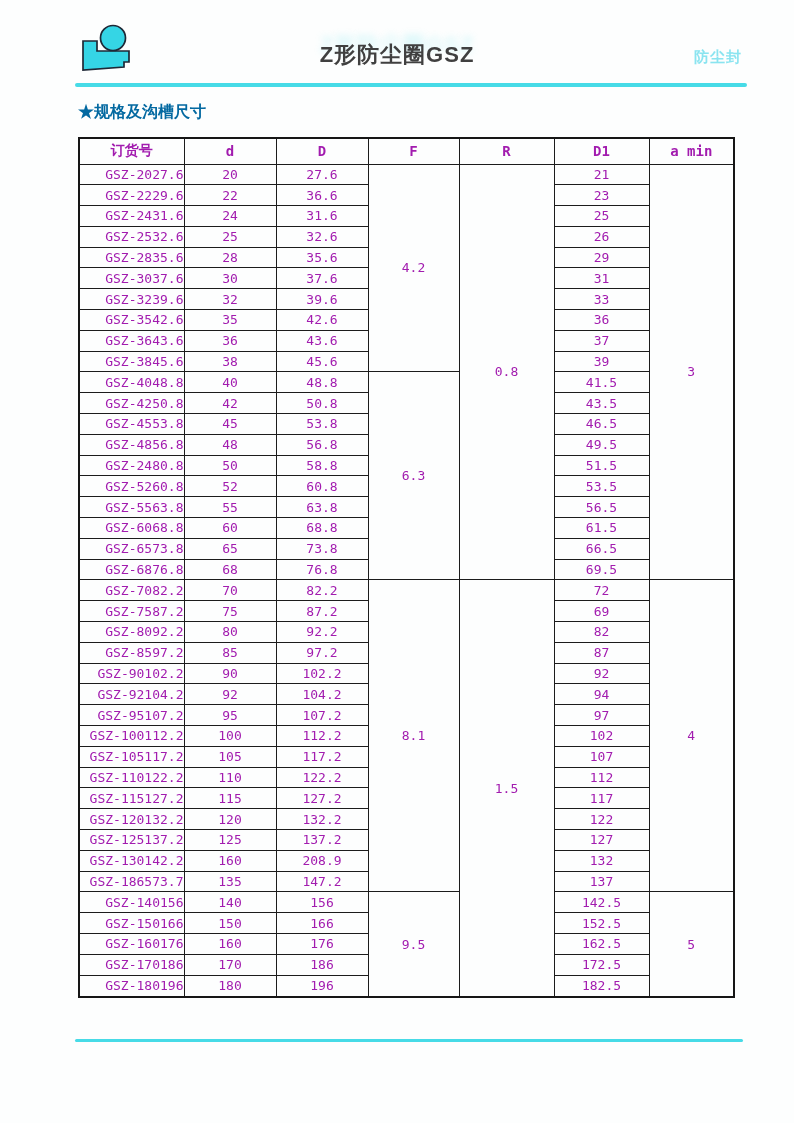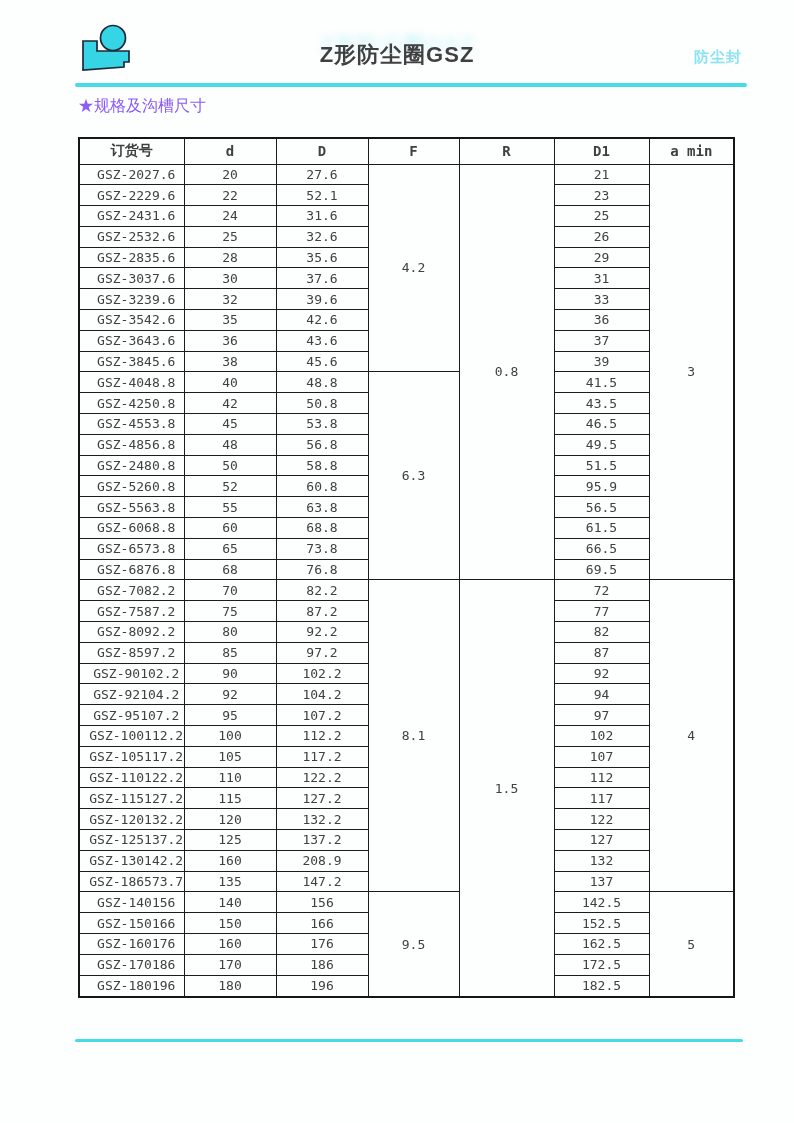--- a/index.html
+++ b/index.html
@@ -37,50 +37,50 @@
     border-radius:2px;
   }
   .footer-divider {
     position:absolute; left:75px; top:1039px;
     width:668px; height:3px;
     background:#47dbe7;
     border-radius:2px;
   }
   
   .section-title {
-    position:absolute; left:78px; top:96px;
-    font-size:16px; font-weight:normal; color:#8b5cf6;
+    position:absolute; left:78px; top:102px;
+    font-size:16px; font-weight:bold; color:#0369a1;
   }
   
   .table-wrap { position:absolute; left:78px; top:137px; }
   table.spec {
     border-collapse:collapse;
     table-layout:fixed;
     width:655px; height:861px;
     border:2px solid #161616;
     font-family:"DejaVu Sans Mono", monospace;
     font-size:13px;
-    color:#404040;
+    color:#a21caf;
   }
   table.spec th, table.spec td {
     border:1.5px solid #1c1c1c;
     padding:0;
     text-align:center;
     vertical-align:middle;
     white-space:nowrap;
     overflow:hidden;
   }
   table.spec thead tr { height:26px; }
   table.spec th {
     font-weight:bold;
     font-size:14px;
   }
   table.spec th.th-cjk { font-family:"Liberation Sans", sans-serif; font-size:14px; }
   table.spec td.col-order {
-    text-align:center;
+    text-align:right;
     padding-left:9px;
   }
 </style>
 </head>
 <body>
 
 <div class="page">
 
   <svg class="logo" viewBox="0 0 55 56" xmlns="http://www.w3.org/2000/svg">
     <path d="M3,17 L17,17 L17,27 L49,27 L49,38 L44,38 L44,43 L3,46 Z" fill="#35d5e5" stroke="#1e2836" stroke-width="1.7"></path>
@@ -121,21 +121,21 @@
             <td>20</td>
             <td>27.6</td>
             <td rowspan="10">4.2</td>
             <td rowspan="20">0.8</td>
             <td>21</td>
             <td rowspan="20">3</td>
           </tr>
           <tr>
             <td class="col-order">GSZ-2229.6</td>
             <td>22</td>
-            <td>52.1</td>
+            <td>36.6</td>
             <td>23</td>
           </tr>
           <tr>
             <td class="col-order">GSZ-2431.6</td>
             <td>24</td>
             <td>31.6</td>
             <td>25</td>
           </tr>
           <tr>
             <td class="col-order">GSZ-2532.6</td>
@@ -207,21 +207,21 @@
           <tr>
             <td class="col-order">GSZ-2480.8</td>
             <td>50</td>
             <td>58.8</td>
             <td>51.5</td>
           </tr>
           <tr>
             <td class="col-order">GSZ-5260.8</td>
             <td>52</td>
             <td>60.8</td>
-            <td>95.9</td>
+            <td>53.5</td>
           </tr>
           <tr>
             <td class="col-order">GSZ-5563.8</td>
             <td>55</td>
             <td>63.8</td>
             <td>56.5</td>
           </tr>
           <tr>
             <td class="col-order">GSZ-6068.8</td>
             <td>60</td>
@@ -246,21 +246,21 @@
             <td>82.2</td>
             <td rowspan="15">8.1</td>
             <td rowspan="20">1.5</td>
             <td>72</td>
             <td rowspan="15">4</td>
           </tr>
           <tr>
             <td class="col-order">GSZ-7587.2</td>
             <td>75</td>
             <td>87.2</td>
-            <td>77</td>
+            <td>69</td>
           </tr>
           <tr>
             <td class="col-order">GSZ-8092.2</td>
             <td>80</td>
             <td>92.2</td>
             <td>82</td>
           </tr>
           <tr>
             <td class="col-order">GSZ-8597.2</td>
             <td>85</td>

